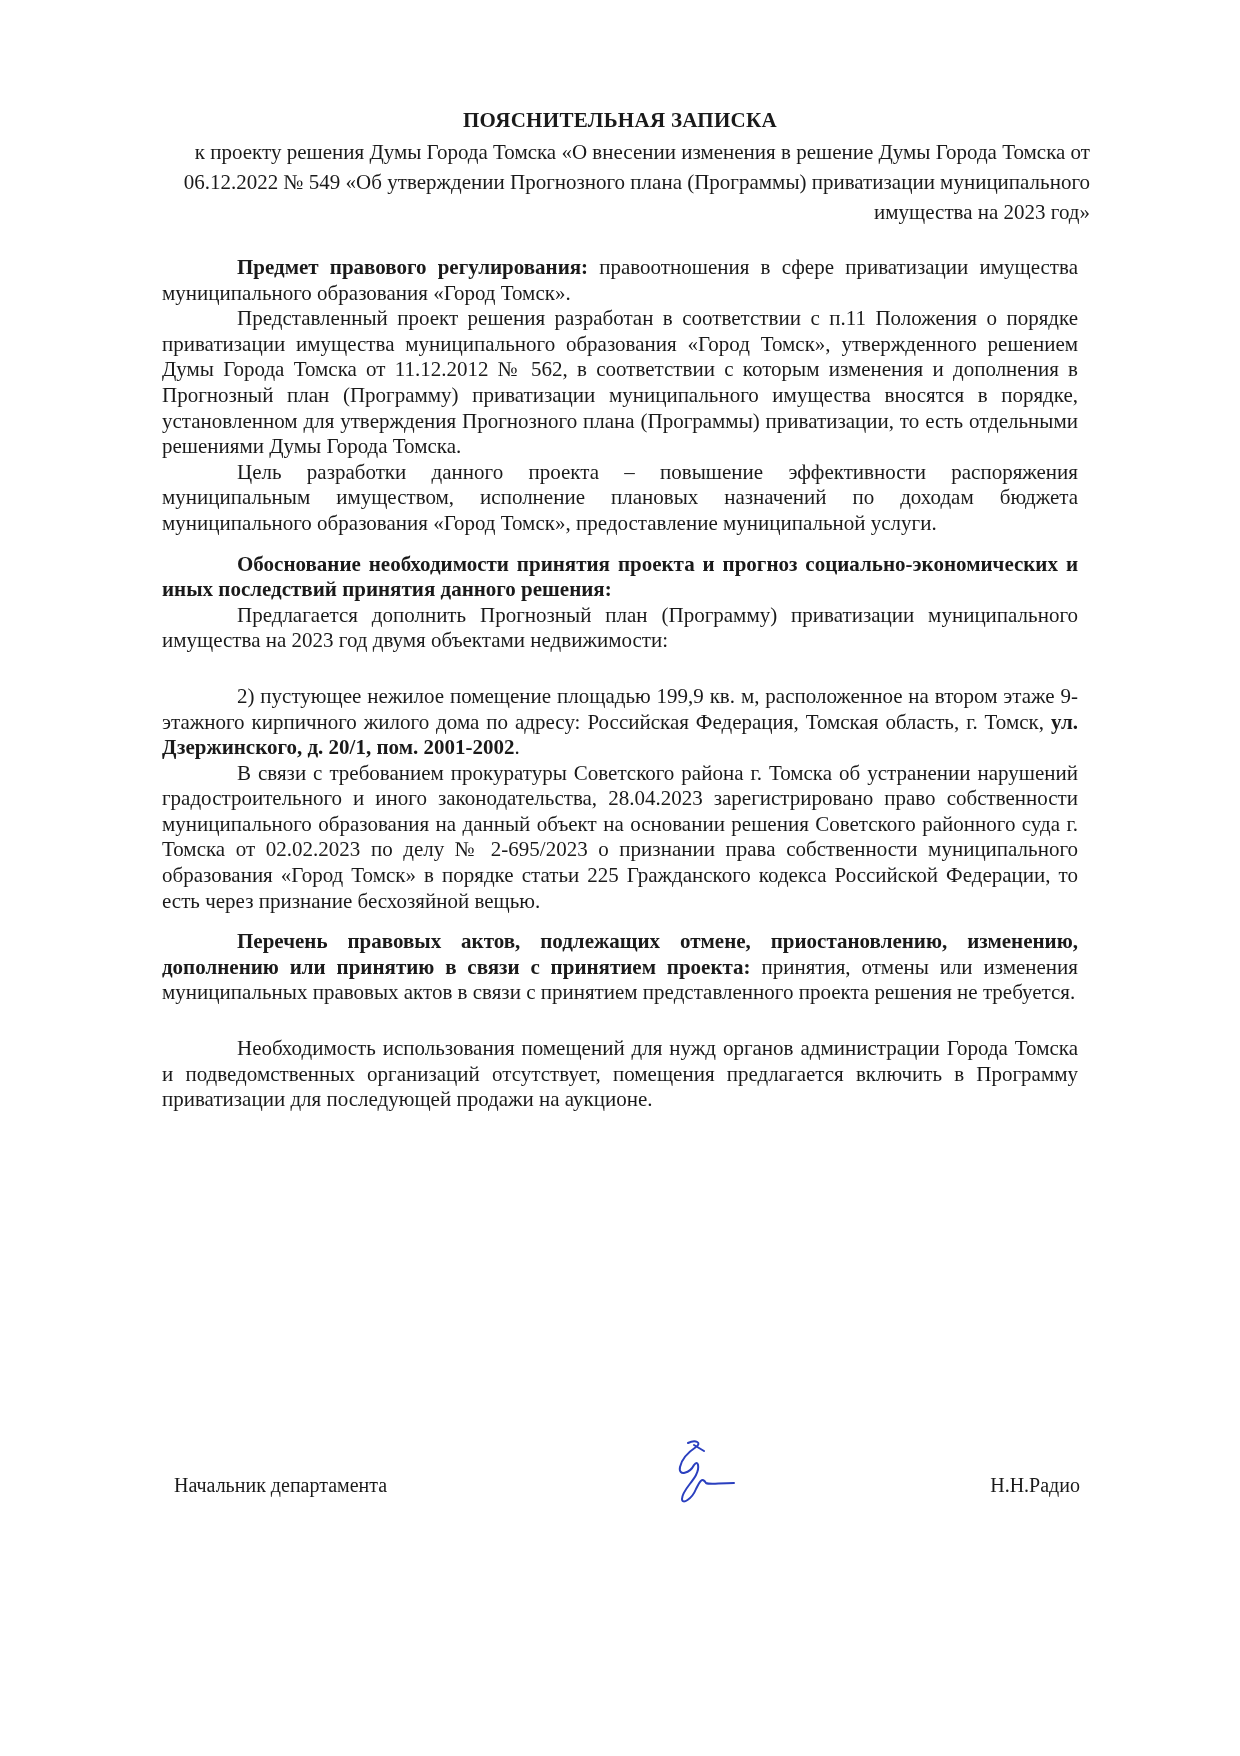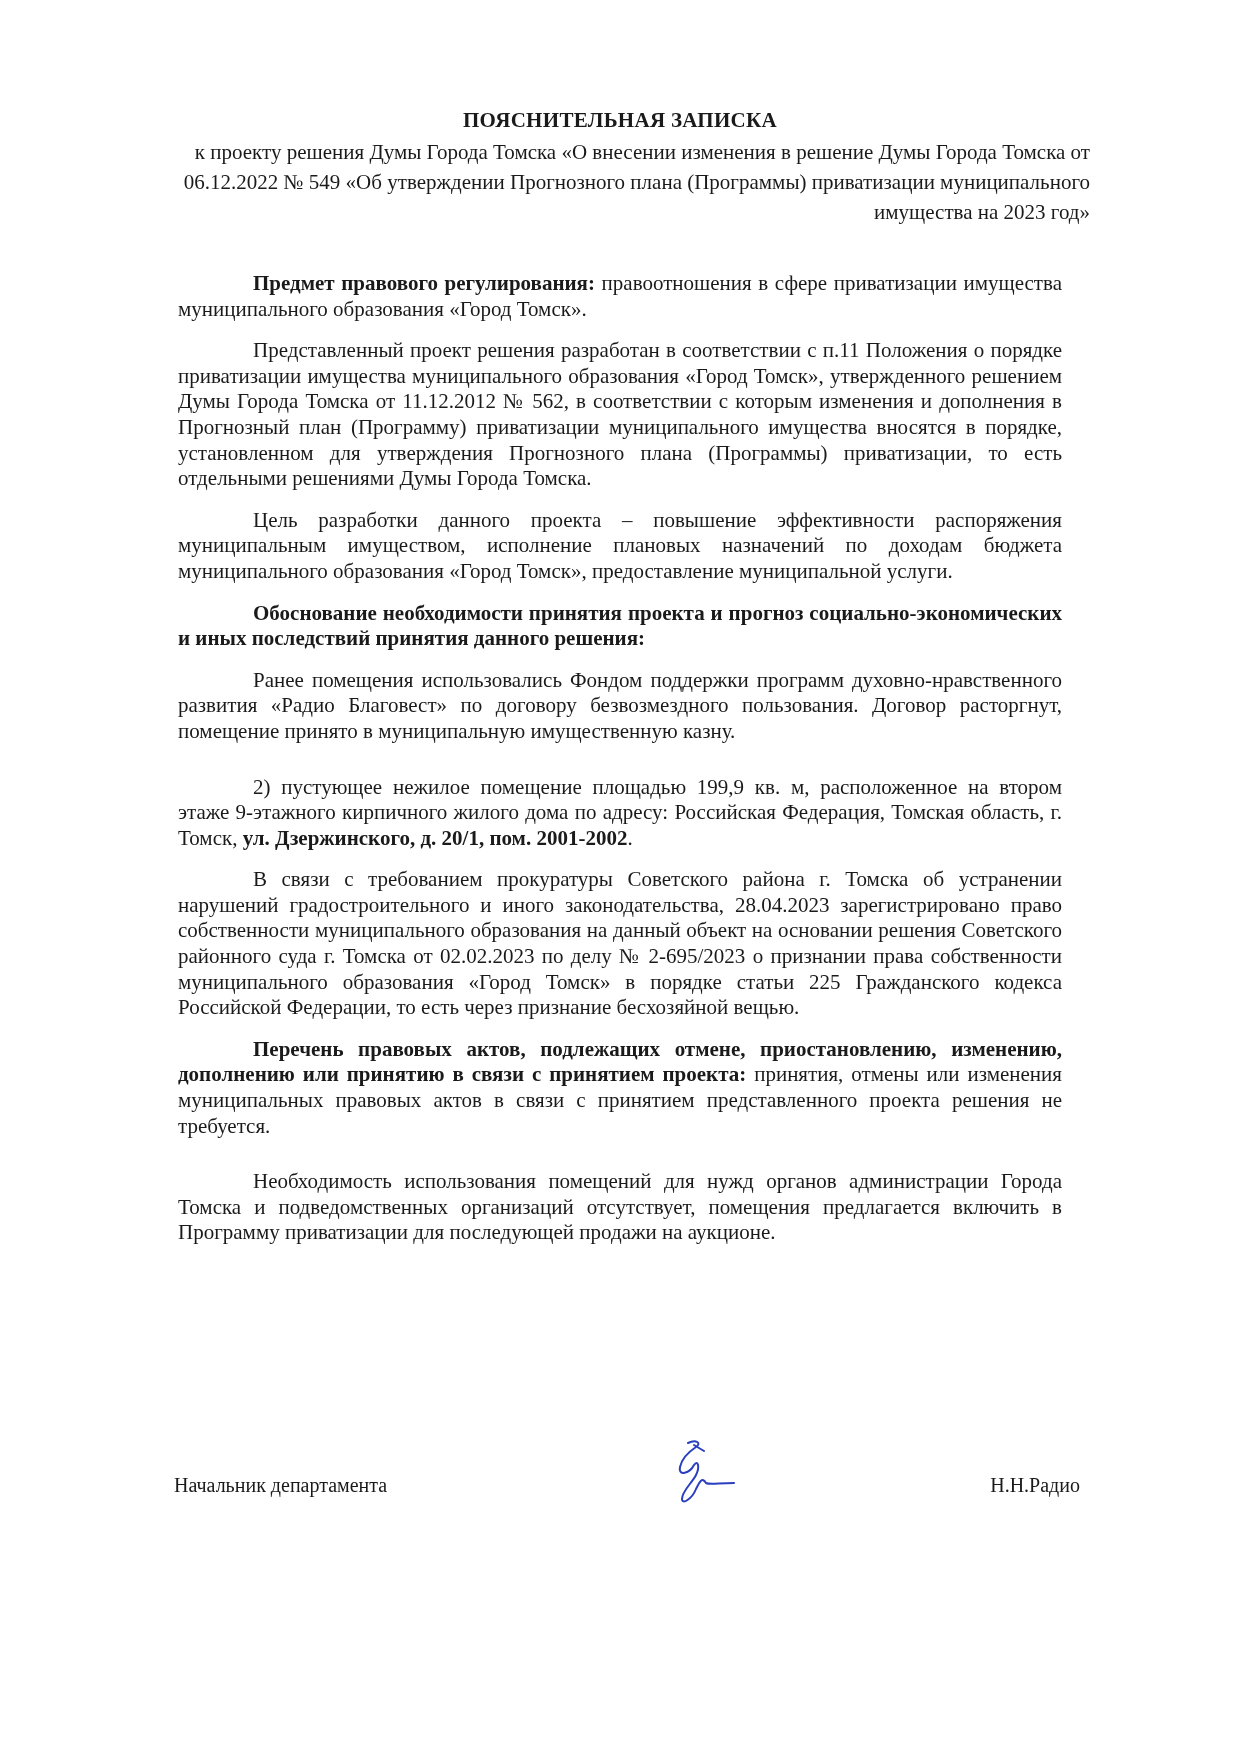--- a/index.html
+++ b/index.html
@@ -4,21 +4,21 @@
 <style>
   html, body { margin: 0; padding: 0; background: #ffffff; }
   body { width: 1240px; height: 1756px; position: relative; overflow: hidden;
          font-family: "Liberation Serif", "DejaVu Serif", serif; color: #1a1a1a; }
   .page { position: absolute; left: 0; top: 0; width: 1240px; height: 1372px; border-radius: 23px; }
   .title { position: absolute; top: 108px; left: 0; width: 1240px; text-align: center;
            font-weight: bold; font-size: 21px; letter-spacing: 0.3px; }
   .subtitle { position: absolute; top: 137px; left: 150px; width: 940px; text-align: right;
               font-size: 21px; line-height: 30px; }
   .body { position: absolute; left: 162px; top: 255px; width: 916px; font-size: 21px; line-height: 25.6px; }
-  .p { text-align: justify; text-indent: 75px; margin: 16px; }
+  .p { text-align: justify; text-indent: 75px; margin: 0; }
   .gap { margin-top: 15px; }
   .gap-lg { margin-top: 30px; }
   b { font-weight: bold; }
   .sig-row { position: absolute; top: 1474px; left: 162px; width: 916px; height: 30px; font-size: 20px; margin-left: 12px; }
   .sig-left { position: absolute; left: 0; top: 0; }
   .sig-right { position: absolute; right: 10px; top: 0; }
   .signature { position: absolute; left: 660px; top: 1437px; width: 80px; height: 70px; }
 </style>
 </head>
 <body>
@@ -29,23 +29,23 @@
 
   <div class="body">
     <p class="p"><b>Предмет правового регулирования:</b><span> правоотношения в сфере приватизации имущества муниципального образования «Город Томск».</span></p>
 
     <p class="p">Представленный проект решения разработан в соответствии с п.11 Положения о порядке приватизации имущества муниципального образования «Город Томск», утвержденного решением Думы Города Томска от 11.12.2012 № 562, в соответствии с которым изменения и дополнения в Прогнозный план (Программу) приватизации муниципального имущества вносятся в порядке, установленном для утверждения Прогнозного плана (Программы) приватизации, то есть отдельными решениями Думы Города Томска.</p>
 
     <p class="p">Цель разработки данного проекта – повышение эффективности распоряжения муниципальным имуществом, исполнение плановых назначений по доходам бюджета муниципального образования «Город Томск», предоставление муниципальной услуги.</p>
 
     <p class="p gap"><b>Обоснование необходимости принятия проекта и прогноз социально-экономических и иных последствий принятия данного решения:</b></p>
 
+    <p class="p">Предлагается дополнить Прогнозный план (Программу) приватизации муниципального имущества на 2023 год двумя объектами недвижимости:</p>
 
 
-    <p class="p">Ранее помещения использовались Фондом поддержки программ духовно-нравственного развития «Радио Благовест» по договору безвозмездного пользования. Договор расторгнут, помещение принято в муниципальную имущественную казну.</p>
 
     <p class="p gap-lg"><span>2) пустующее нежилое помещение площадью 199,9 кв. м, расположенное на втором этаже 9-этажного кирпичного жилого дома по адресу: Российская Федерация, Томская область, г. Томск, </span><b>ул. Дзержинского, д. 20/1, пом. 2001-2002</b><span>.</span></p>
 
     <p class="p">В связи с требованием прокуратуры Советского района г. Томска об устранении нарушений градостроительного и иного законодательства, 28.04.2023 зарегистрировано право собственности муниципального образования на данный объект на основании решения Советского районного суда г. Томска от 02.02.2023 по делу № 2-695/2023 о признании права собственности муниципального образования «Город Томск» в порядке статьи 225 Гражданского кодекса Российской Федерации, то есть через признание бесхозяйной вещью.</p>
 
     <p class="p gap"><b>Перечень правовых актов, подлежащих отмене, приостановлению, изменению, дополнению или принятию в связи с принятием проекта:</b><span> принятия, отмены или изменения муниципальных правовых актов в связи с принятием представленного проекта решения не требуется.</span></p>
 
     <p class="p gap-lg">Необходимость использования помещений для нужд органов администрации Города Томска и подведомственных организаций отсутствует, помещения предлагается включить в Программу приватизации для последующей продажи на аукционе.</p>
   </div>
 

